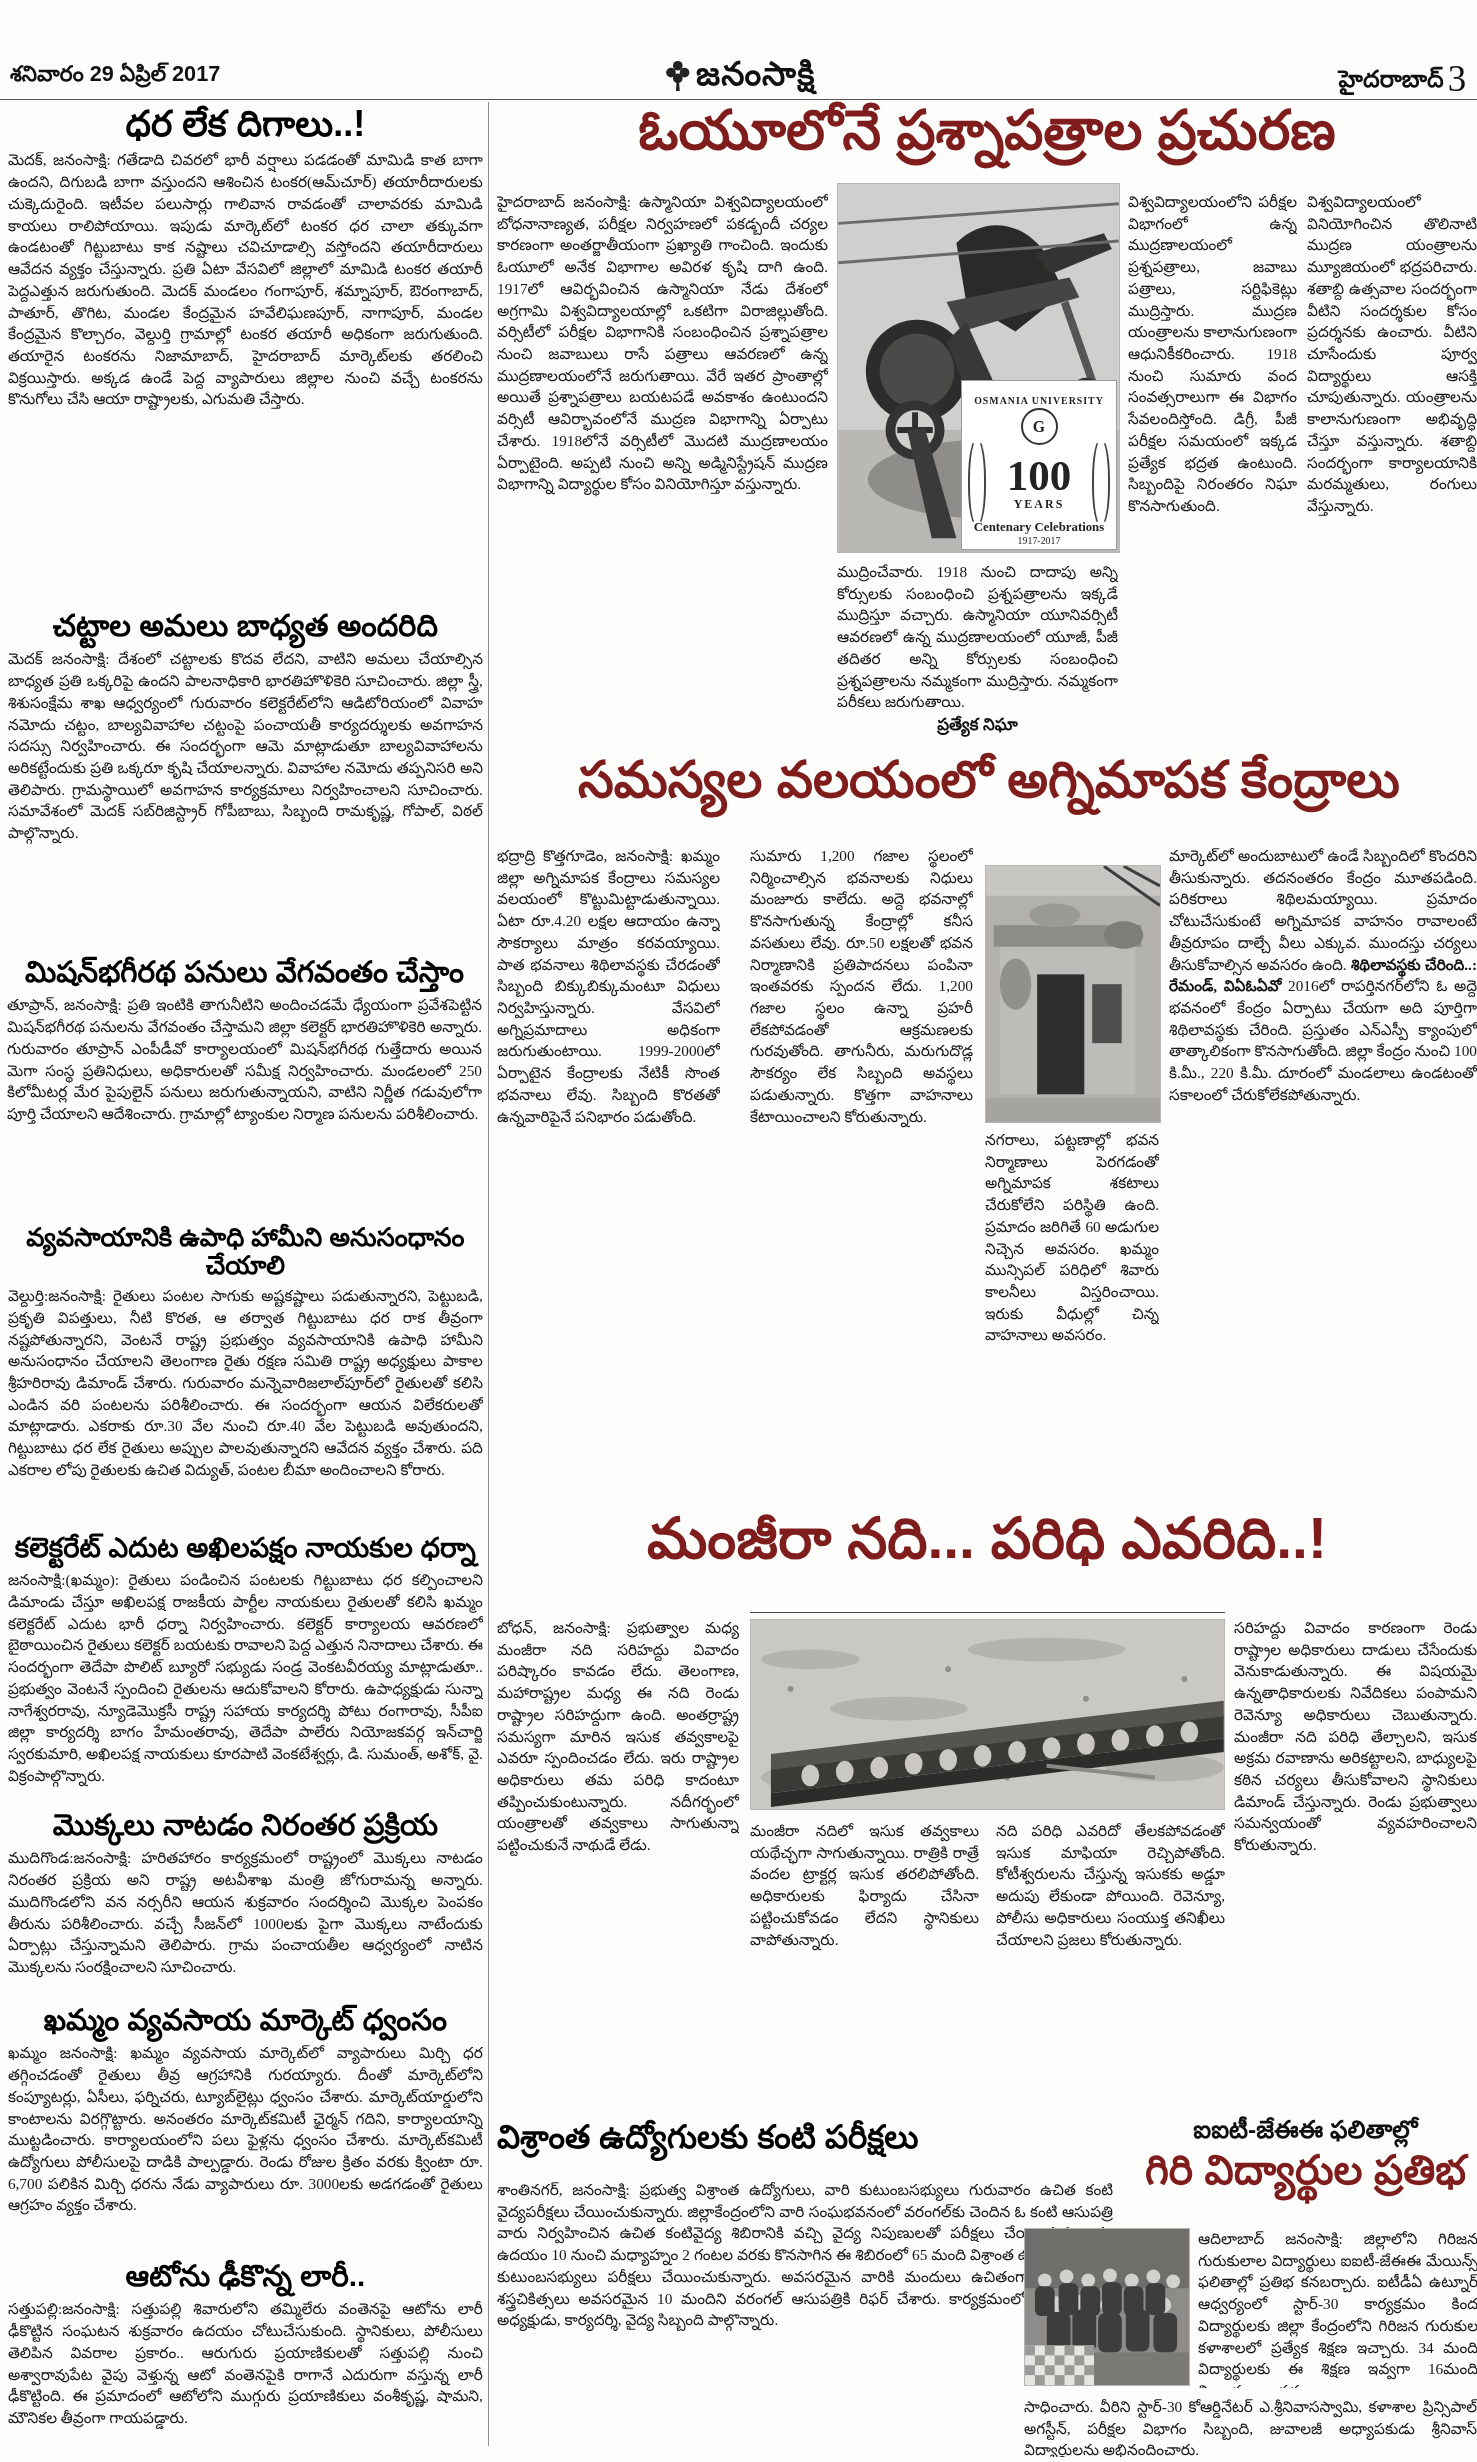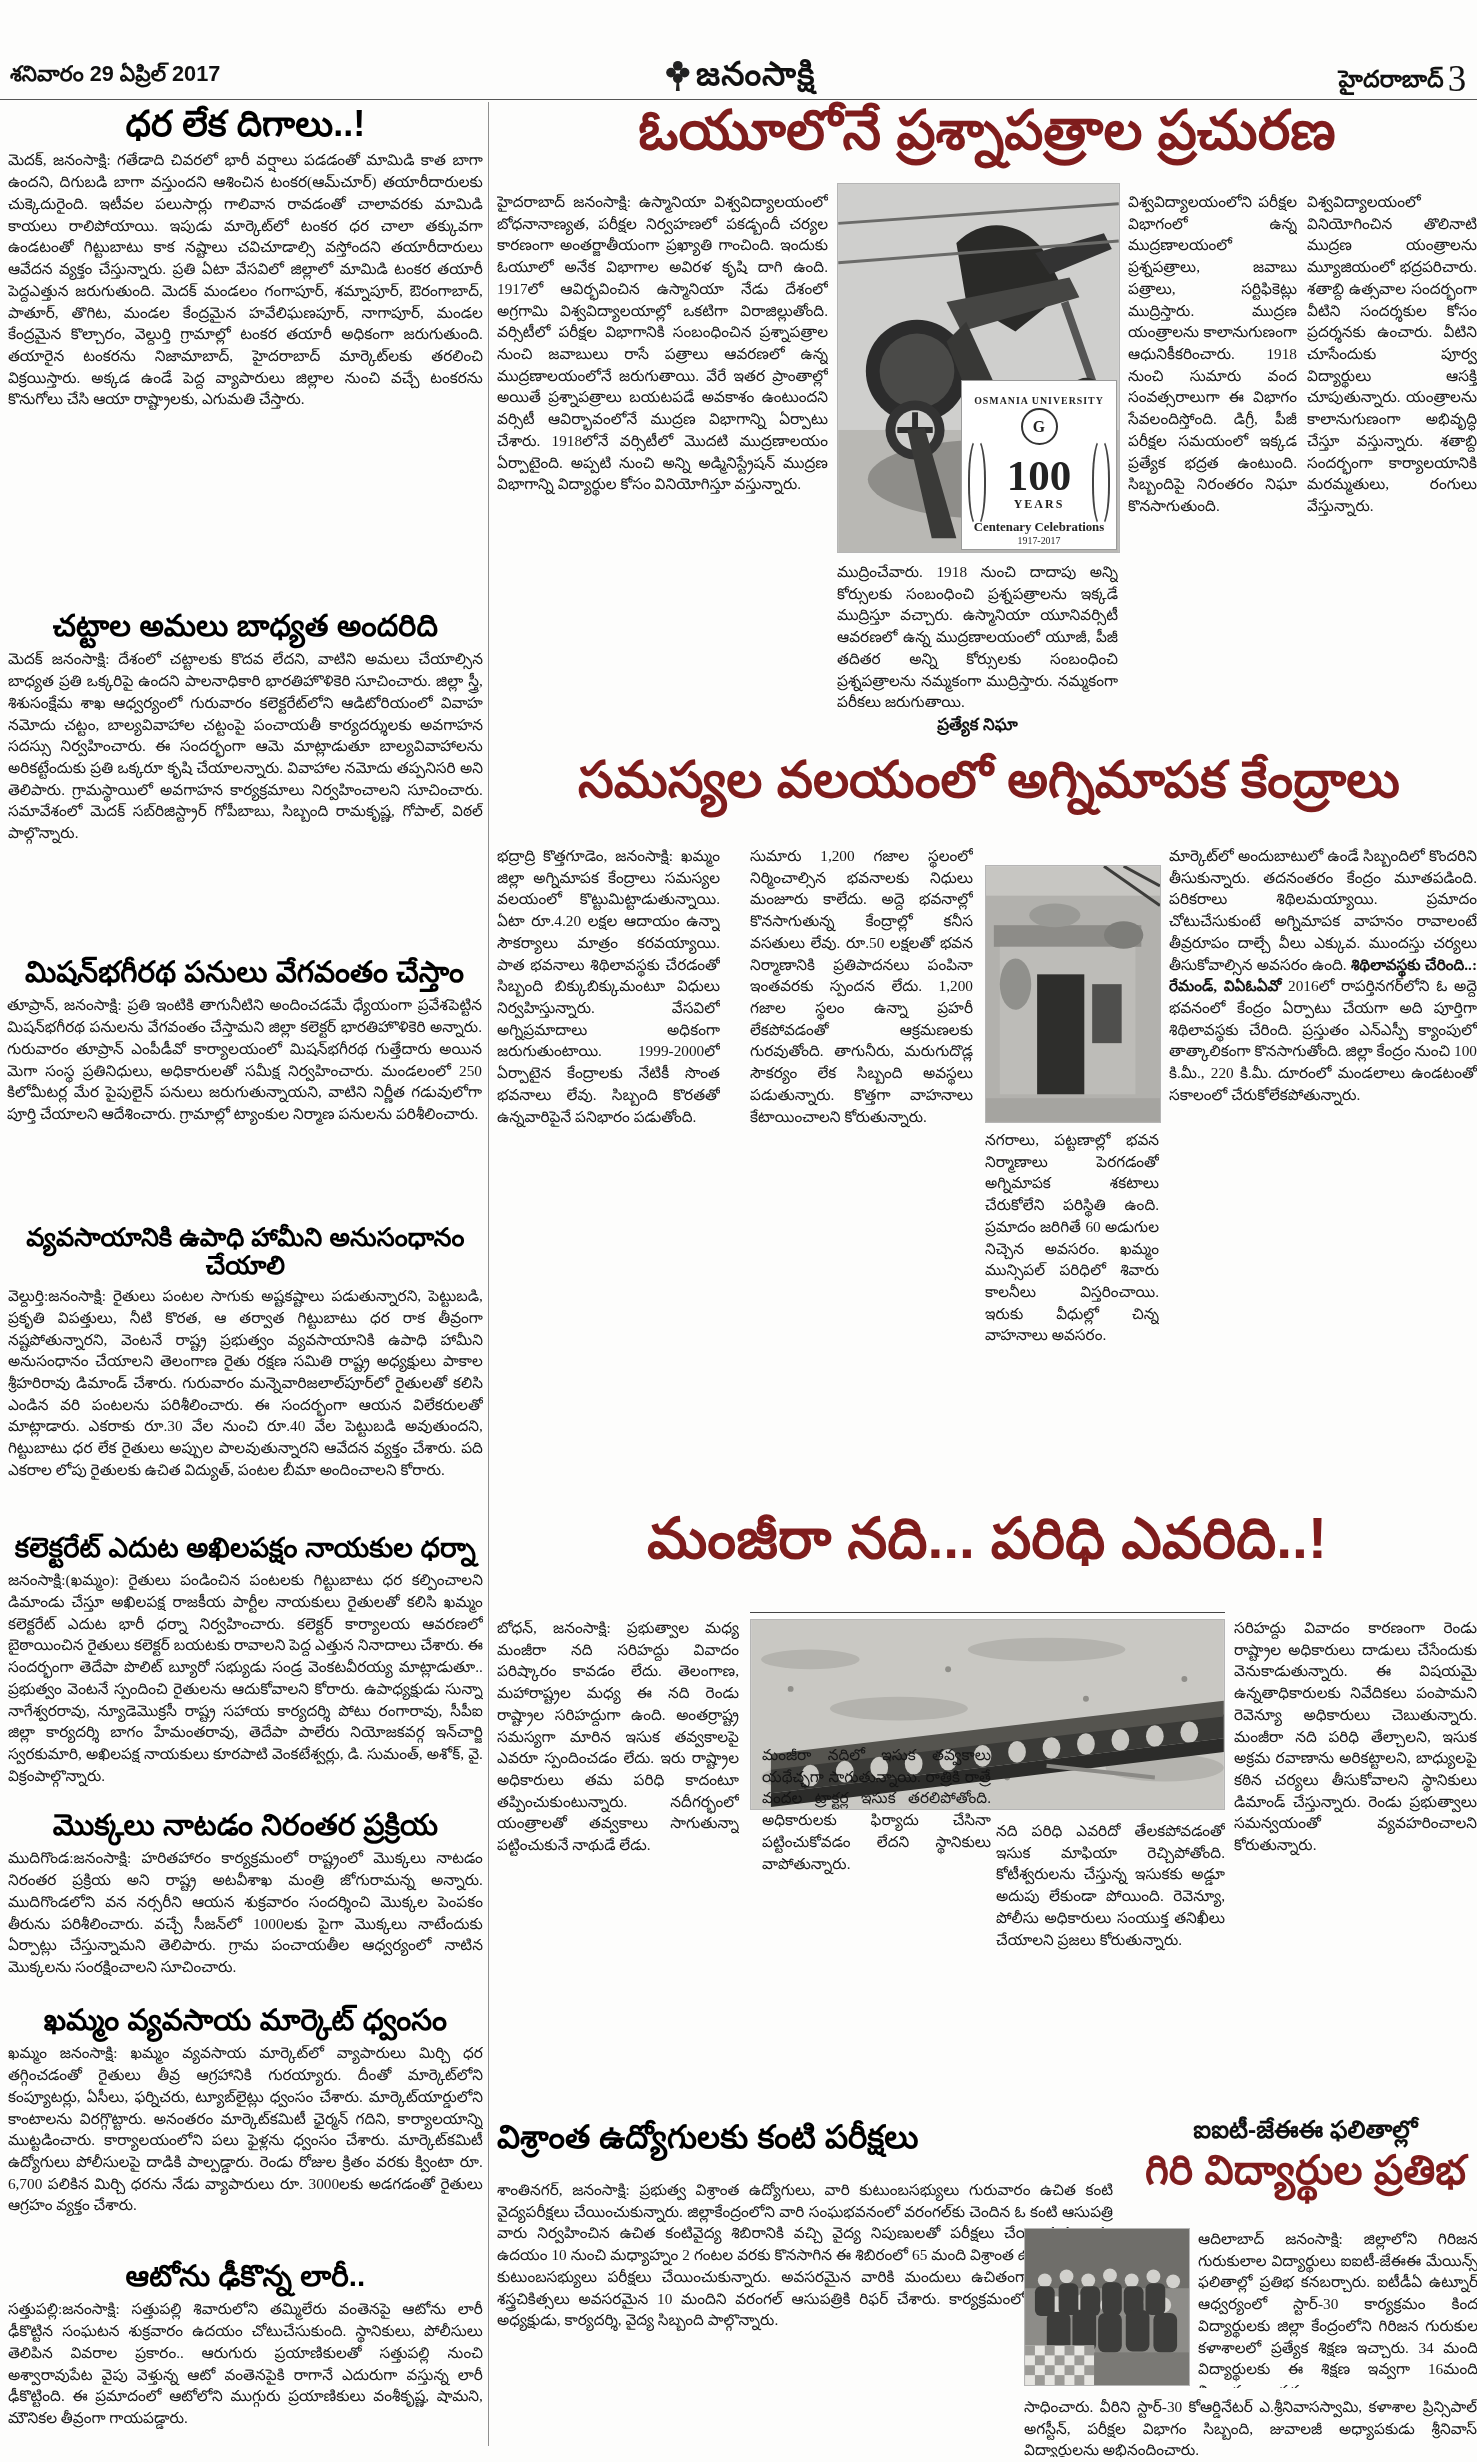--- a/index.html
+++ b/index.html
@@ -226,21 +226,21 @@
             <ellipse cx="410" cy="118" rx="9" ry="11"></ellipse>
               <ellipse cx="445" cy="114" rx="9" ry="11"></ellipse>
           </g>
           <path d="M20 176 L480 120 L480 134 L20 190 Z" fill="#2c2c2a"></path>
         </g>
         <path d="M300 148 L410 160" stroke="#8a8985" stroke-width="4"></path>
       </svg>
     </div>
   </div>
 
-  <div class="abs col" style="left:750px;top:1744px;width:229px;height:288px;margin-left:12px;">మంజీరా నదిలో ఇసుక తవ్వకాలు యథేచ్ఛగా సాగుతున్నాయి. రాత్రికి రాత్రే వందల ట్రాక్టర్ల ఇసుక తరలిపోతోంది. అధికారులకు ఫిర్యాదు చేసినా పట్టించుకోవడం లేదని స్థానికులు వాపోతున్నారు.</div>
+  <div class="abs col" style="left:750px;top:1820px;width:229px;height:288px;">మంజీరా నదిలో ఇసుక తవ్వకాలు యథేచ్ఛగా సాగుతున్నాయి. రాత్రికి రాత్రే వందల ట్రాక్టర్ల ఇసుక తరలిపోతోంది. అధికారులకు ఫిర్యాదు చేసినా పట్టించుకోవడం లేదని స్థానికులు వాపోతున్నారు.</div>
   <div class="abs col" style="left:996px;top:1820px;width:229px;height:288px;">నది పరిధి ఎవరిదో తేలకపోవడంతో ఇసుక మాఫియా రెచ్చిపోతోంది. కోటీశ్వరులను చేస్తున్న ఇసుకకు అడ్డూ అదుపు లేకుండా పోయింది. రెవెన్యూ, పోలీసు అధికారులు సంయుక్త తనిఖీలు చేయాలని ప్రజలు కోరుతున్నారు.</div>
   <div class="abs col" style="left:1234px;top:1617px;width:243px;height:491px;">సరిహద్దు వివాదం కారణంగా రెండు రాష్ట్రాల అధికారులు దాడులు చేసేందుకు వెనుకాడుతున్నారు. ఈ విషయమై ఉన్నతాధికారులకు నివేదికలు పంపామని రెవెన్యూ అధికారులు చెబుతున్నారు. మంజీరా నది పరిధి తేల్చాలని, ఇసుక అక్రమ రవాణాను అరికట్టాలని, బాధ్యులపై కఠిన చర్యలు తీసుకోవాలని స్థానికులు డిమాండ్ చేస్తున్నారు. రెండు ప్రభుత్వాలు సమన్వయంతో వ్యవహరించాలని కోరుతున్నారు.</div>
 
   <div class="abs lh" style="left:497px;top:2120px;width:619px;font-size:32.5px;text-align:left;">విశ్రాంత ఉద్యోగులకు కంటి పరీక్షలు</div>
   <div class="abs col" style="left:497px;top:2179px;width:616px;height:274px;">శాంతినగర్, జనంసాక్షి: ప్రభుత్వ విశ్రాంత ఉద్యోగులు, వారి కుటుంబసభ్యులు గురువారం ఉచిత కంటి వైద్యపరీక్షలు చేయించుకున్నారు. జిల్లాకేంద్రంలోని వారి సంఘభవనంలో వరంగల్‌కు చెందిన ఓ కంటి ఆసుపత్రి వారు నిర్వహించిన ఉచిత కంటివైద్య శిబిరానికి వచ్చి వైద్య నిపుణులతో పరీక్షలు చేయించుకున్నారు. ఉదయం 10 నుంచి మధ్యాహ్నం 2 గంటల వరకు కొనసాగిన ఈ శిబిరంలో 65 మంది విశ్రాంత ఉద్యోగులు, వారి కుటుంబసభ్యులు పరీక్షలు చేయించుకున్నారు. అవసరమైన వారికి మందులు ఉచితంగా అందజేశారు. శస్త్రచికిత్సలు అవసరమైన 10 మందిని వరంగల్ ఆసుపత్రికి రిఫర్ చేశారు. కార్యక్రమంలో సంఘం జిల్లా అధ్యక్షుడు, కార్యదర్శి, వైద్య సిబ్బంది పాల్గొన్నారు.</div>
 
   <div class="abs kicker" style="left:1133px;top:2116px;width:345px;font-size:24.6px;">ఐఐటీ-జేఈఈ ఫలితాల్లో</div>
   <div class="abs bigh" style="left:1133px;top:2149px;width:345px;font-size:41px;">గిరి విద్యార్థుల ప్రతిభ</div>
 
   <div class="photo" style="left:1024px;top:2228px;width:164px;height:156px;">

